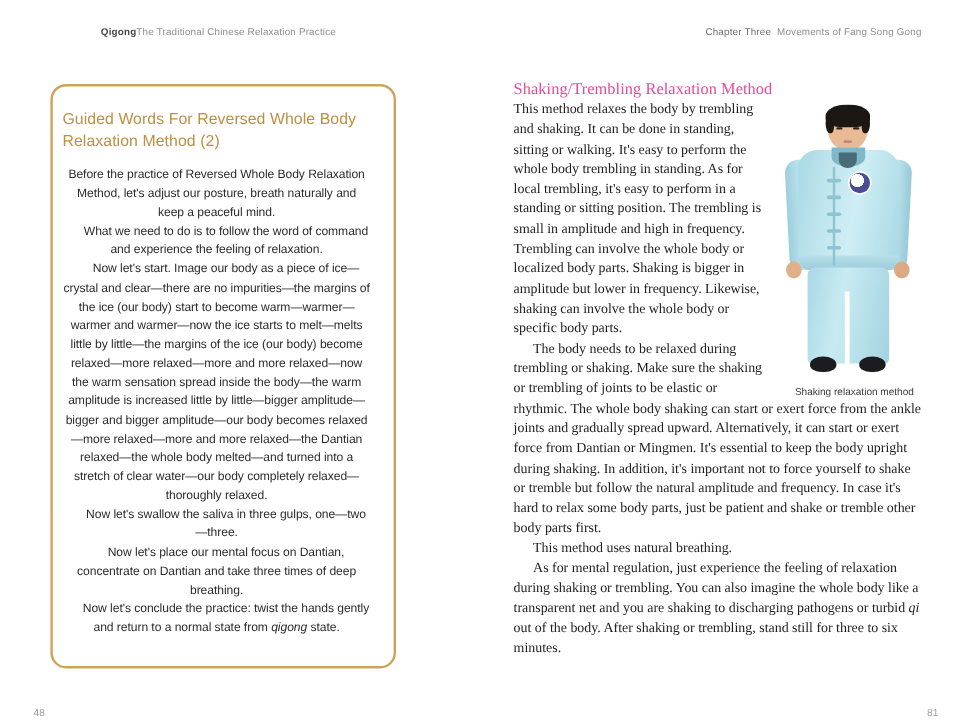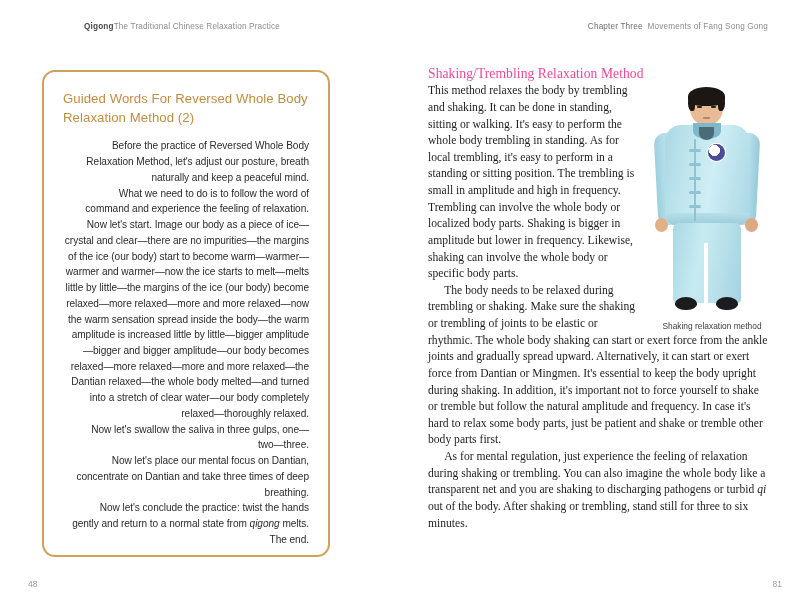--- a/index.html
+++ b/index.html
@@ -30,54 +30,54 @@
   .runhead-left .bookname {
     font-weight: bold;
     color: #4a4a4a;
   }
   .runhead-right .chapno { color: #6e6e6e; }
   .runhead-right .chaptitle { color: #8d8d8d; }
 
   
   .folio {
     position: absolute;
-    bottom: 18px;
+    bottom: 8px;
     font-size: 8.5px;
     color: #9b9b9b;
   }
   .folio-left { left: 28px; }
   .folio-right { right: 28px; }
 
   
   .goldbox {
     position: absolute;
     left: 42px;
     top: 70px;
     width: 288px;
     height: 487px;
     box-sizing: border-box;
     border: 2.4px solid #cda35c;
     border-radius: 13px;
     background: #ffffff;
-    padding: 18px 19px 10px 19px;
+    padding: 18px 19px 10px 8px;
   }
   .goldbox-title {
     color: #bd8f42;
     font-size: 13.2px;
     line-height: 1.42;
     letter-spacing: 0.005em;
     margin: 0 0 11px 0;
     font-weight: normal;
   }
   .goldbox p {
     margin: 0;
     font-size: 10.1px;
     line-height: 1.56;
     color: #2b2b2b;
-    text-align: right;
+    text-align: center;
     letter-spacing: -0.005em;
   }
   .goldbox p.ind { text-indent: 1.55em; }
   .goldbox p em { font-style: italic; }
 
   
   .rightcol {
     position: absolute;
     left: 428px;
     top: 66px;
@@ -240,22 +240,21 @@
   </div>
 
   <div class="goldbox">
     <h2 class="goldbox-title">Guided Words For Reversed Whole Body Relaxation Method (2)</h2>
 
     <p>Before the practice of Reversed Whole Body Relaxation Method, let's adjust our posture, breath naturally and keep a peaceful mind.</p>
     <p class="ind">What we need to do is to follow the word of command and experience the feeling of relaxation.</p>
     <p class="ind">Now let's start. Image our body as a piece of ice—crystal and clear—there are no impurities—the margins of the ice (our body) start to become warm—warmer—warmer and warmer—now the ice starts to melt—melts little by little—the margins of the ice (our body) become relaxed—more relaxed—more and more relaxed—now the warm sensation spread inside the body—the warm amplitude is increased little by little—bigger amplitude—bigger and bigger amplitude—our body becomes relaxed—more relaxed—more and more relaxed—the Dantian relaxed—the whole body melted—and turned into a stretch of clear water—our body completely relaxed—thoroughly relaxed.</p>
     <p class="ind">Now let's swallow the saliva in three gulps, one—two—three.</p>
     <p class="ind">Now let's place our mental focus on Dantian, concentrate on Dantian and take three times of deep breathing.</p>
-    <p class="ind"><span>Now let's conclude the practice: twist the hands gently and return to a normal state from </span><em>qigong</em><span> melts.</span></p>
-    <p class="ind">The end.</p>
+    <p class="ind"><span>Now let's conclude the practice: twist the hands gently and return to a normal state from </span><em>qigong</em><span> state.</span></p>
   </div>
 
   <div class="folio folio-left">48</div>
 
   <div class="rightcol">
     <h2 class="sec-title">Shaking/Trembling Relaxation Method</h2>
 
     <div class="body">
 
       <div class="photo-float">
@@ -286,19 +285,20 @@
           <div class="ph-pants"></div>
           <div class="ph-pant-gap"></div>
           <div class="ph-shoe-l"></div>
           <div class="ph-shoe-r"></div>
         </div>
         <div class="caption">Shaking relaxation method</div>
       </div>
 
       <p>This method relaxes the body by trembling and shaking. It can be done in standing, sitting or walking. It's easy to perform the whole body trembling in standing. As for local trembling, it's easy to perform in a standing or sitting position. The trembling is small in amplitude and high in frequency. Trembling can involve the whole body or localized body parts. Shaking is bigger in amplitude but lower in frequency. Likewise, shaking can involve the whole body or specific body parts.</p>
       <p class="ind">The body needs to be relaxed during trembling or shaking. Make sure the shaking or trembling of joints to be elastic or rhythmic. The whole body shaking can start or exert force from the ankle joints and gradually spread upward. Alternatively, it can start or exert force from Dantian or Mingmen. It's essential to keep the body upright during shaking. In addition, it's important not to force yourself to shake or tremble but follow the natural amplitude and frequency. In case it's hard to relax some body parts, just be patient and shake or tremble other body parts first.</p>
+      <p class="ind">This method uses natural breathing.</p>
       <p class="ind"><span>As for mental regulation, just experience the feeling of relaxation during shaking or trembling. You can also imagine the whole body like a transparent net and you are shaking to discharging pathogens or turbid </span><em>qi</em><span> out of the body. After shaking or trembling, stand still for three to six minutes.</span></p>
     </div>
   </div>
 
   <div class="folio folio-right">81</div>
 
 </div>
 
 </body></html>

